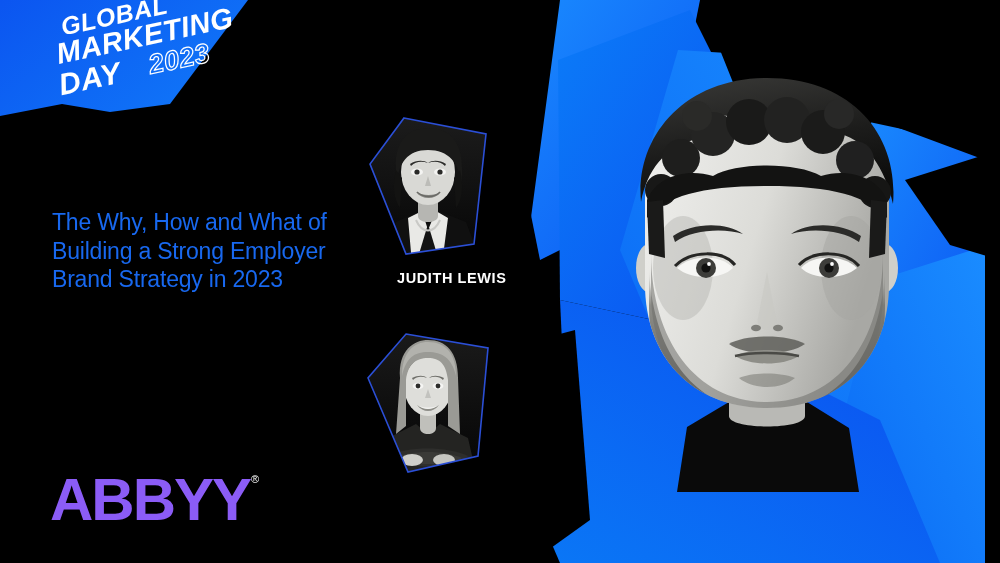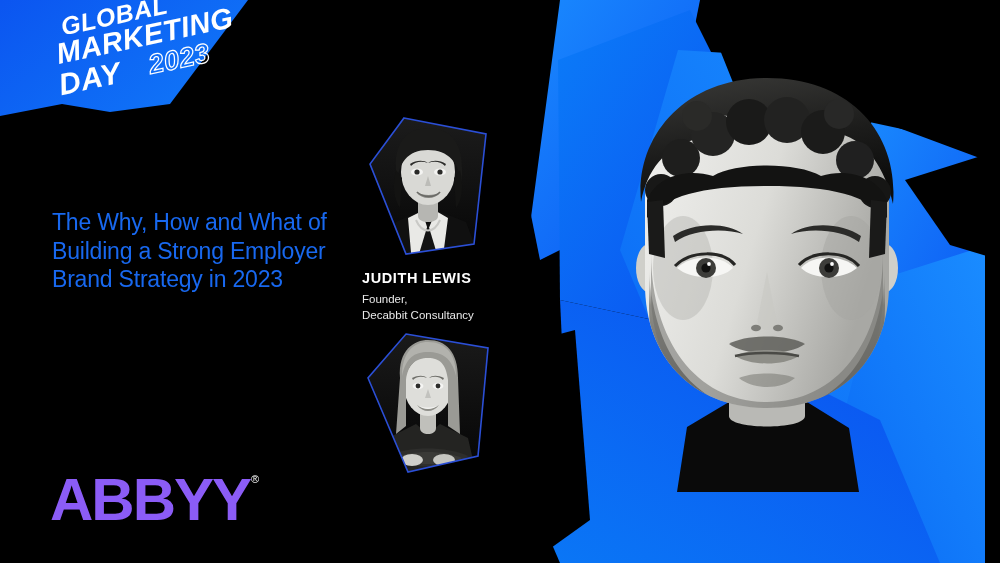--- a/index.html
+++ b/index.html
@@ -116,21 +116,21 @@
   .speaker-card { position:absolute; z-index:4; }
   #speaker-card-0 { left:362px; top:112px; }
   #speaker-card-1 { left:362px; top:330px; }
 
   .hex-frame {
     position:relative;
     width:130px; height:152px;
   }
   .hex-svg { position:absolute; left:0; top:0; }
 
-  .speaker-meta { margin-top:6px; width:190px; }
+  .speaker-meta { margin-top:6px; width:190px;margin-left:35px; }
   .speaker-fullname {
     font-size:14.5px;
     font-weight:bold;
     color:#ffffff;
     letter-spacing:0.6px;
     white-space:nowrap;
     line-height:1.2;
   }
   .speaker-role {
     margin-top:5px;
@@ -352,22 +352,20 @@
 
           <path d="M66,64 L63,74 L69,74 Z" fill="#bcbcb8"></path>
           <path d="M54,80 C60,88 73,88 79,80 C72,84 61,84 54,80 Z" fill="#8a8a85"></path>
           <path d="M55,80 C62,86 72,86 78,80" stroke="#6a6a66" stroke-width="1.4" fill="none"></path>
         </g>
         <polygon points="42,6 124,22 112,132 44,142 8,52" fill="none" stroke="#2b4fd6" stroke-width="1.6"></polygon>
       </svg>
     </div>
     <div class="speaker-meta">
       <div class="speaker-fullname">JUDITH LEWIS</div>
-      <div class="speaker-role">Founder,
-Decabbit Consultancy</div>
     </div>
   </div>
 
   <div class="speaker-card" id="speaker-card-1">
     <div class="hex-frame">
       <svg class="hex-svg" width="130" height="152" viewBox="0 0 130 152">
         <defs>
           <clipPath id="hexClip1">
             <polygon points="44,4 126,18 116,126 46,142 6,48"></polygon>
           </clipPath>

